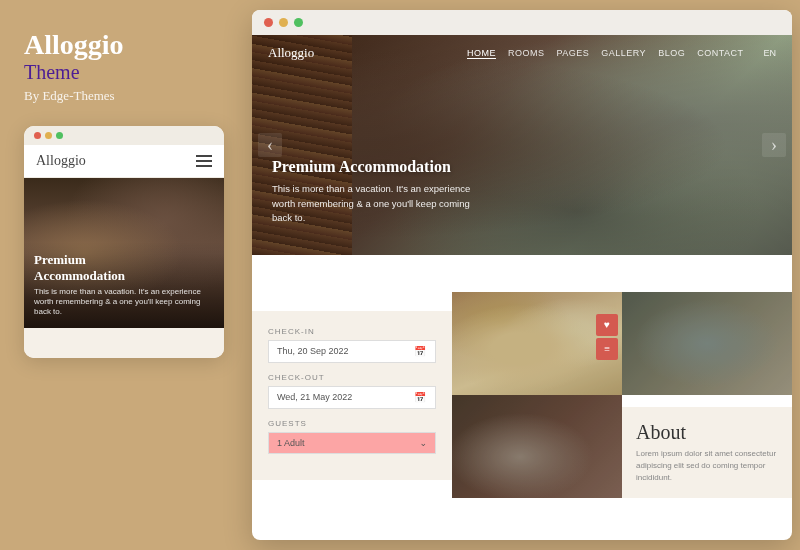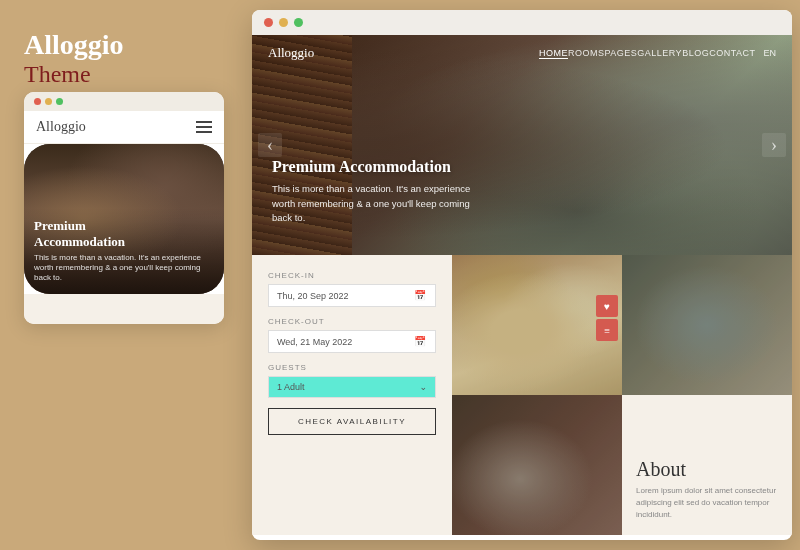--- a/index.html
+++ b/index.html
@@ -22,22 +22,22 @@
     }
 
     .brand-title {
       font-size: 28px;
       font-weight: bold;
       color: #fff;
       line-height: 1.1;
     }
 
     .brand-subtitle {
-      font-size: 24px;
-      color: #7f1d1d;
+      font-size: 20px;
+      color: #4c1d95;
       font-weight: normal;
       margin-bottom: 4px;
     }
 
     .brand-author {
       font-size: 13px;
       color: rgba(255,255,255,0.85);
       margin-bottom: 22px;
     }
 
@@ -99,21 +99,20 @@
       width: 16px;
       height: 2px;
       background: #444;
     }
 
     .mobile-hero {
       position: relative;
       height: 150px;
       background: linear-gradient(135deg, #5a4a3a 0%, #8a7060 40%, #6a5a4a 70%, #4a3a2a 100%);
       overflow: hidden;
-      border-radius: 26px;
     }
 
     .mobile-hero-overlay {
       position: absolute;
       bottom: 0;
       left: 0;
       right: 0;
       padding: 10px;
       background: linear-gradient(transparent, rgba(0,0,0,0.6));
     }
@@ -229,21 +228,21 @@
 
     .site-logo {
       color: #fff;
       font-size: 13px;
       font-family: Georgia, serif;
       margin-right: auto;
     }
 
     .nav-items {
       display: flex;
-      gap: 0;
+      gap: 12px;
     }
 
     .nav-item {
       color: rgba(255,255,255,0.85);
       font-size: 9px;
       font-family: Arial, sans-serif;
       letter-spacing: 0.5px;
       text-transform: uppercase;
       cursor: pointer;
     }
@@ -301,20 +300,21 @@
       font-size: 9.5px;
       font-family: Arial, sans-serif;
       max-width: 220px;
       line-height: 1.5;
     }
 
     
     .main-content {
       display: flex;
       height: 280px;
+      align-items: center;
     }
 
     
     .booking-panel {
       width: 200px;
       background: #f5f0e8;
       padding: 16px 16px;
       flex-shrink: 0;
     }
 
@@ -341,21 +341,21 @@
       color: #555;
       display: flex;
       justify-content: space-between;
       align-items: center;
     }
 
     .booking-select {
       width: 100%;
       padding: 5px 8px;
       border: 1px solid #ddd;
-      background: #5eead4;
+      background: #fca5a5;
       font-size: 9px;
       font-family: Arial, sans-serif;
       color: #555;
       display: flex;
       justify-content: space-between;
       align-items: center;
     }
 
     .calendar-icon {
       color: #aaa;
@@ -437,20 +437,21 @@
       margin-top: 3px;
       cursor: pointer;
     }
 
     .about-text-panel {
       background: #f5f0e8;
       padding: 14px;
       display: flex;
       flex-direction: column;
       justify-content: flex-end;
+      margin-top: 12px;
     }
 
     .about-title {
       font-size: 20px;
       font-family: Georgia, serif;
       color: #333;
       margin-bottom: 4px;
     }
 
     .about-body {
@@ -488,20 +489,21 @@
       opacity: 0.8;
     }
   </style>
 </head>
 <body>
 
 <div class="left-panel">
   <div>
     <div class="brand-title">Alloggio</div>
     <div class="brand-subtitle">Theme</div>
+    <div class="brand-author">By Edge-Themes</div>
   </div>
 
   <div class="mobile-mockup">
     <div class="mobile-top-bar">
       <div class="mobile-dots">
         <div class="mobile-dot red"></div>
         <div class="mobile-dot yellow"></div>
         <div class="mobile-dot green"></div>
       </div>
     </div>
@@ -580,21 +582,20 @@
           <span class="calendar-icon">📅</span>
         </div>
       </div>
       <div class="booking-field">
         <div class="booking-label">GUESTS</div>
         <div class="booking-select">
           <span>1 Adult</span>
           <span>⌄</span>
         </div>
       </div>
-      <div class="check-btn">CHECK AVAILABILITY</div>
     </div>
 
     <div class="content-images">
 
       <div class="image-panel img-breakfast">
         <div class="food-decorative"></div>
         <div class="panel-overlay"></div>
 
         <div style="position:absolute;right:4px;top:calc(50% - 30px);z-index:10;">
           <div style="background:#d45a50;color:#fff;width:22px;height:22px;display:flex;align-items:center;justify-content:center;font-size:10px;border-radius:2px;margin-bottom:2px;">♥</div>
@@ -605,18 +606,18 @@
       <div class="image-panel img-room1">
         <div class="panel-overlay"></div>
       </div>
 
       <div class="image-panel img-detail">
         <div class="panel-overlay"></div>
       </div>
 
       <div class="about-text-panel">
         <div class="about-title">About</div>
-        <div class="about-body">Lorem ipsum dolor sit amet consectetur adipiscing elit sed do vacation tempor incididunt.</div>
+        <div class="about-body">Lorem ipsum dolor sit amet consectetur adipiscing elit sed do coming tempor incididunt.</div>
       </div>
     </div>
 
   </div>
 </div>
 
 </body></html>

